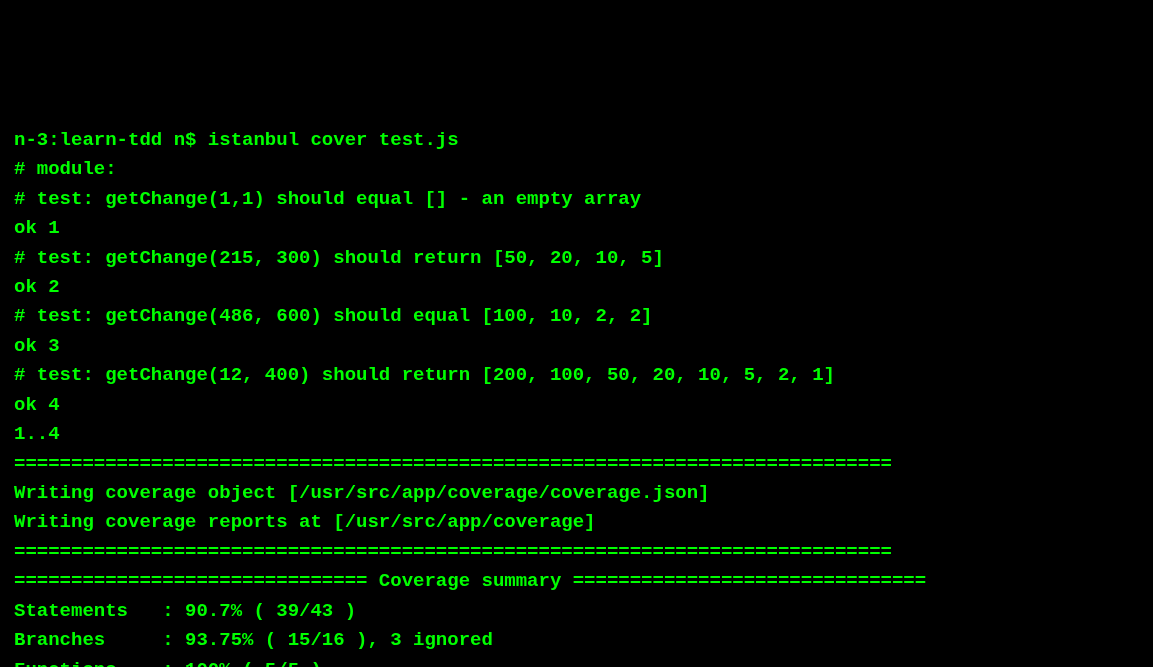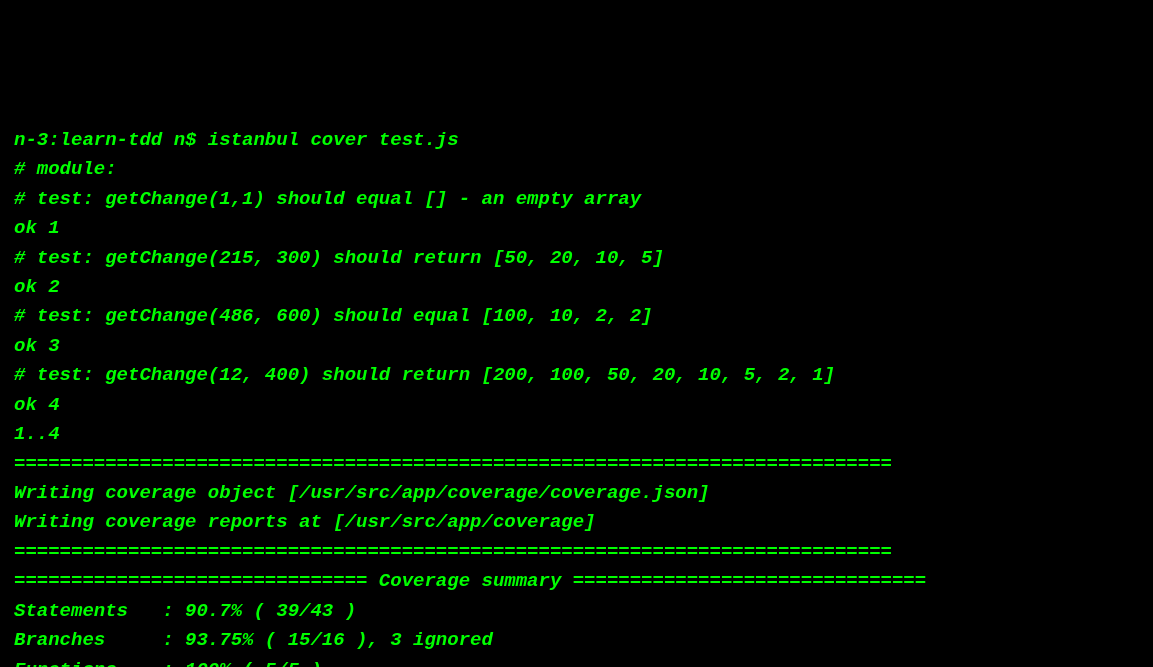--- a/index.html
+++ b/index.html
@@ -15,21 +15,20 @@
       font-size: 19px;
       line-height: 1.55;
       padding: 8px 14px;
       width: 1153px;
       height: 667px;
       white-space: pre;
       overflow: hidden;
     }
     .terminal-line {
       display: block;
-      font-style: italic;
     }
   </style>
 </head>
 <body>
 
 
 
 <div><span class="terminal-line">n-3:learn-tdd n$ istanbul cover test.js</span><span class="terminal-line"># module:</span><span class="terminal-line"># test: getChange(1,1) should equal [] - an empty array</span><span class="terminal-line">ok 1</span><span class="terminal-line"># test: getChange(215, 300) should return [50, 20, 10, 5]</span><span class="terminal-line">ok 2</span><span class="terminal-line"># test: getChange(486, 600) should equal [100, 10, 2, 2]</span><span class="terminal-line">ok 3</span><span class="terminal-line"># test: getChange(12, 400) should return [200, 100, 50, 20, 10, 5, 2, 1]</span><span class="terminal-line">ok 4</span><span class="terminal-line">1..4</span><span class="terminal-line">=============================================================================</span><span class="terminal-line">Writing coverage object [/usr/src/app/coverage/coverage.json]</span><span class="terminal-line">Writing coverage reports at [/usr/src/app/coverage]</span><span class="terminal-line">=============================================================================</span><span class="terminal-line"></span><span class="terminal-line">=============================== Coverage summary ===============================</span><span class="terminal-line">Statements   : 90.7% ( 39/43 )</span><span class="terminal-line">Branches     : 93.75% ( 15/16 ), 3 ignored</span><span class="terminal-line">Functions    : 100% ( 5/5 )</span></div>
 
 

